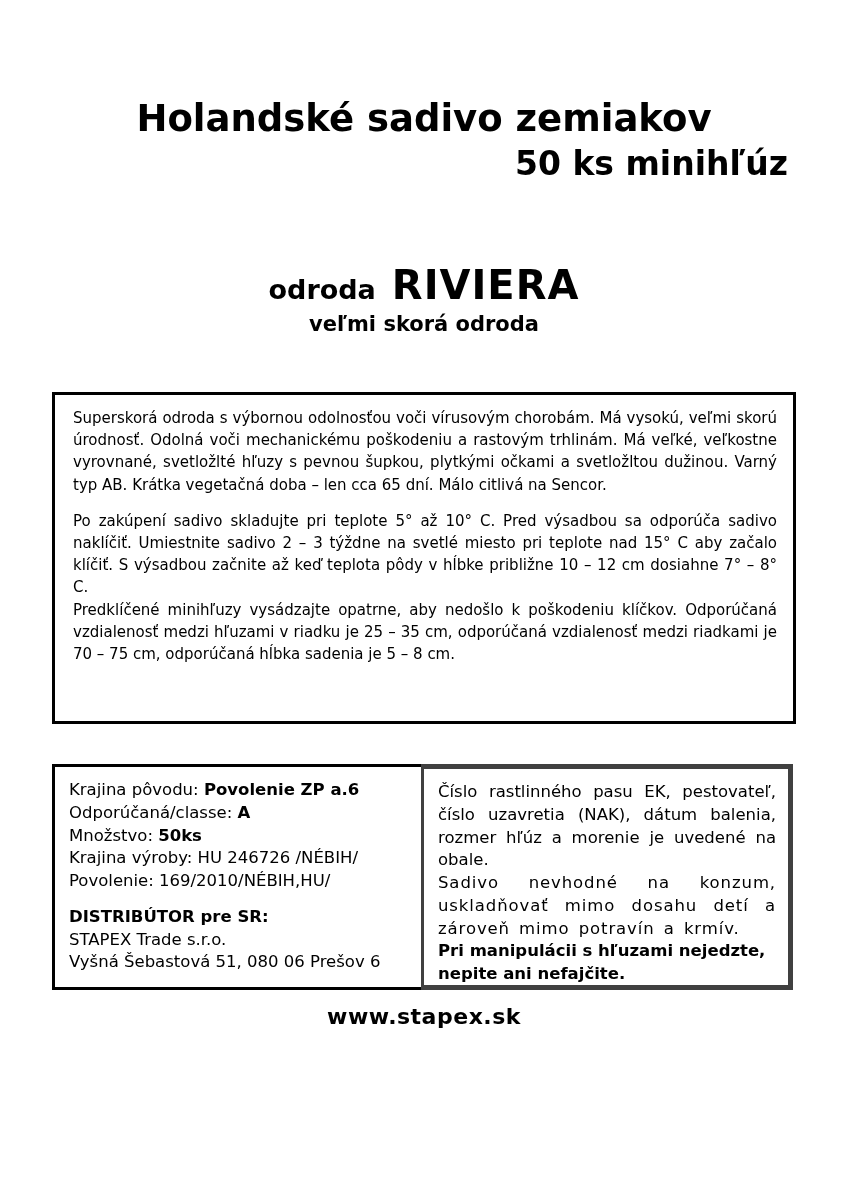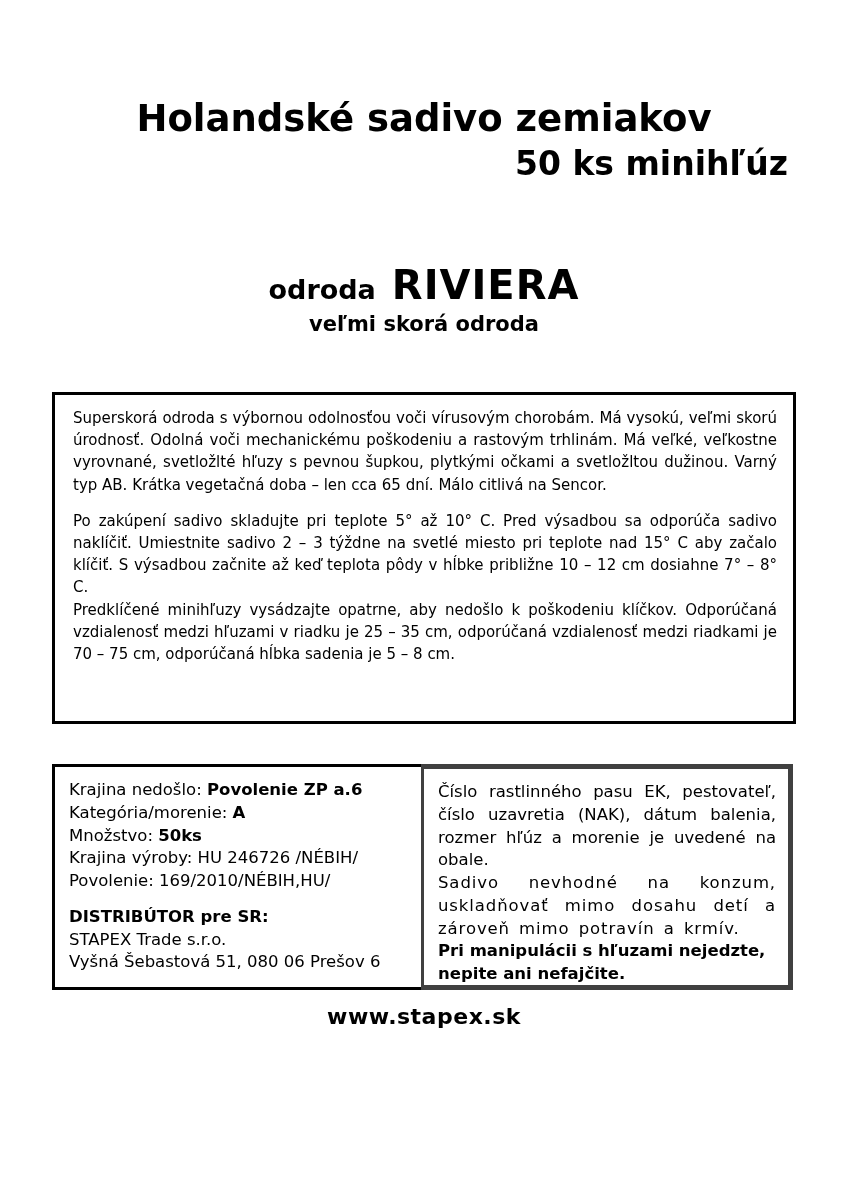--- a/index.html
+++ b/index.html
@@ -180,22 +180,22 @@
   <div class="desc-box">
     <p class="desc-para p1">Superskorá odroda s výbornou odolnosťou voči vírusovým chorobám. Má vysokú, veľmi skorú úrodnosť. Odolná voči mechanickému poškodeniu a rastovým trhlinám. Má veľké, veľkostne vyrovnané, svetložlté hľuzy s pevnou šupkou, plytkými očkami a svetložltou dužinou. Varný typ AB. Krátka vegetačná doba – len cca 65 dní. Málo citlivá na Sencor.</p>
     <div class="gap-a"></div>
     <p class="desc-para p2">Po zakúpení sadivo skladujte pri teplote 5° až 10° C.  Pred výsadbou sa odporúča sadivo naklíčiť. Umiestnite sadivo 2 – 3 týždne na svetlé miesto pri teplote nad 15° C aby začalo klíčiť. S výsadbou začnite až keď teplota pôdy v hĺbke približne 10 – 12 cm  dosiahne 7° – 8° C.</p>
     <p class="desc-para p3">Predklíčené minihľuzy vysádzajte opatrne, aby nedošlo k poškodeniu klíčkov. Odporúčaná vzdialenosť medzi hľuzami v riadku je 25 – 35 cm, odporúčaná vzdialenosť medzi riadkami je 70 – 75 cm, odporúčaná hĺbka sadenia je 5 – 8 cm.</p>
   </div>
 
   <div class="bottom">
 
     <div class="box-left">
-      <div class="ln"><span>Krajina nedošlo: </span><span class="b">Povolenie    ZP a.6</span></div>
-      <div class="ln"><span>Kategória/morenie: </span><span class="b">A</span></div>
+      <div class="ln"><span>Krajina pôvodu: </span><span class="b">Povolenie    ZP a.6</span></div>
+      <div class="ln"><span>Odporúčaná/classe: </span><span class="b">A</span></div>
       <div class="ln"><span>Množstvo: </span><span class="b">50ks</span></div>
       <div class="ln">Krajina výroby: HU 246726 /NÉBIH/</div>
       <div class="ln">Povolenie: 169/2010/NÉBIH,HU/</div>
       <div class="spacer"></div>
       <div class="ln b">DISTRIBÚTOR pre SR:</div>
       <div class="ln">STAPEX Trade s.r.o.</div>
       <div class="ln">Vyšná Šebastová 51, 080 06 Prešov 6</div>
     </div>
 
     <div class="box-right">

